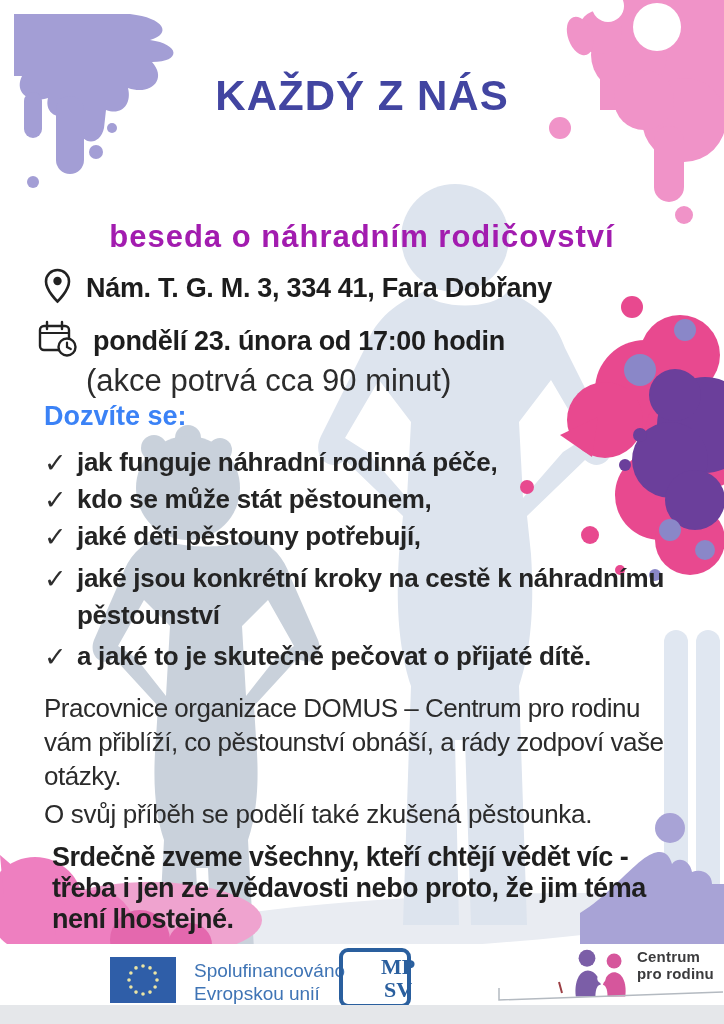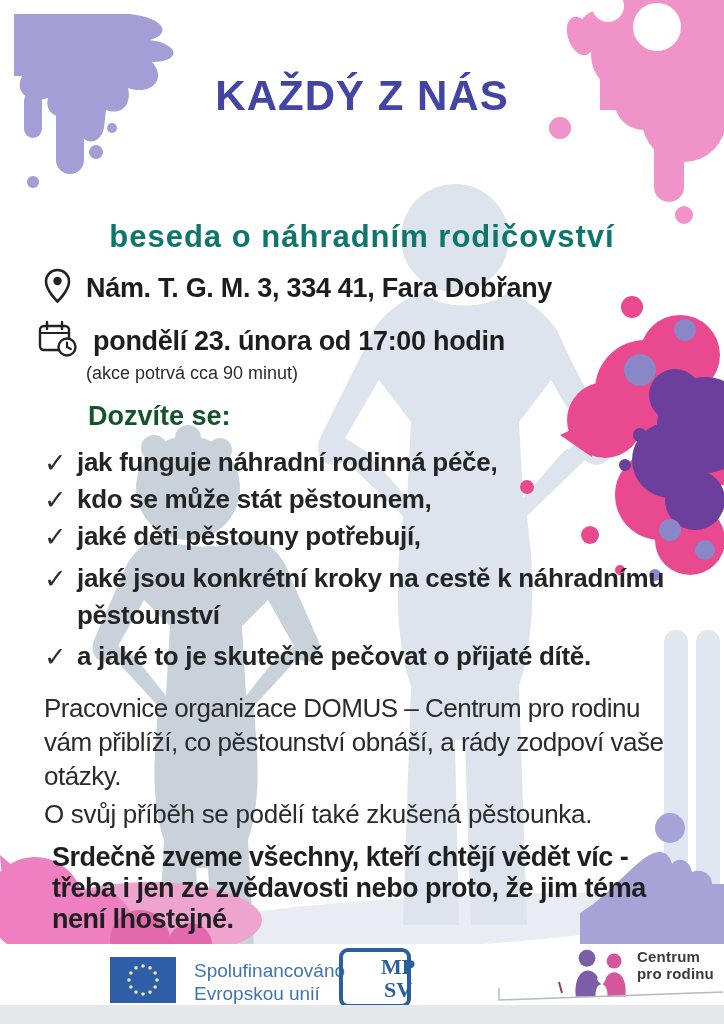--- a/index.html
+++ b/index.html
@@ -22,30 +22,30 @@
     border-radius:50%;transform:rotate(-3deg);
   }
   
   .title{
     left:0;top:60px;width:724px;text-align:center;
     color:#4245a1;font-size:42px;font-weight:800;line-height:72px;letter-spacing:1px;
     white-space:nowrap;
   }
   .subtitle{
     left:0;top:219px;width:724px;text-align:center;
-    color:#0f766e;font-size:31px;font-weight:700;letter-spacing:1px;white-space:nowrap;
+    color:#a21caf;font-size:31px;font-weight:700;letter-spacing:1px;white-space:nowrap;
   }
   
   .inforow{display:flex;align-items:center;white-space:nowrap;}
   .row-location{left:44px;top:268px;}
   .row-date{left:38px;top:320px;}
   .inforow .txt{margin-left:15px;font-size:27px;font-weight:700;color:#1d1d1d;letter-spacing:-0.3px;}
-  .duration{left:86px;top:363px;font-size:18px;color:#2c2c2c;white-space:nowrap;}
-  
-  .learn-heading{left:44px;top:401px;font-size:27px;font-weight:700;color:#14532d;white-space:nowrap;margin-left:44px;}
+  .duration{left:86px;top:363px;font-size:31px;color:#2c2c2c;white-space:nowrap;}
+  
+  .learn-heading{left:44px;top:401px;font-size:27px;font-weight:700;color:#3b82f6;white-space:nowrap;}
   .learn-list{left:44px;top:444px;width:670px;}
   .learn-item{display:flex;align-items:flex-start;}
   .learn-item .chk{
     flex:none;width:33px;font-family:"DejaVu Sans",sans-serif;font-weight:400;
     font-size:27px;color:#2e2e2e;line-height:37px;
   }
   .learn-item .lines{font-size:26px;font-weight:700;color:#242424;line-height:37px;letter-spacing:-0.3px;}
   .learn-item .lines div{white-space:nowrap;}
   .gap-a{margin-top:5px;}
   .gap-b{margin-top:4px;}

